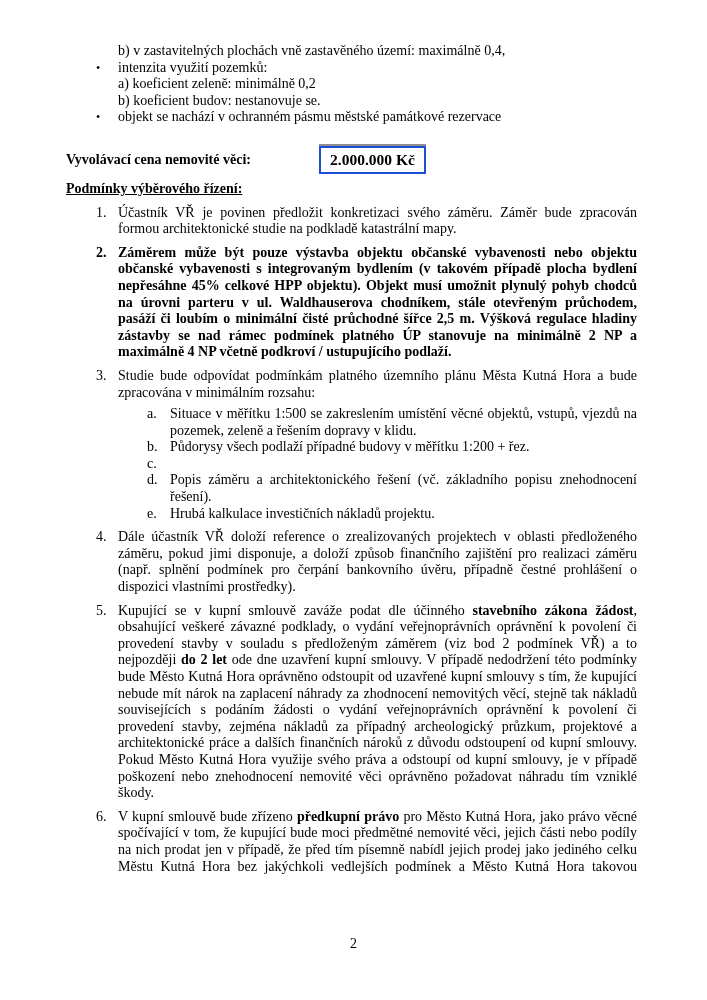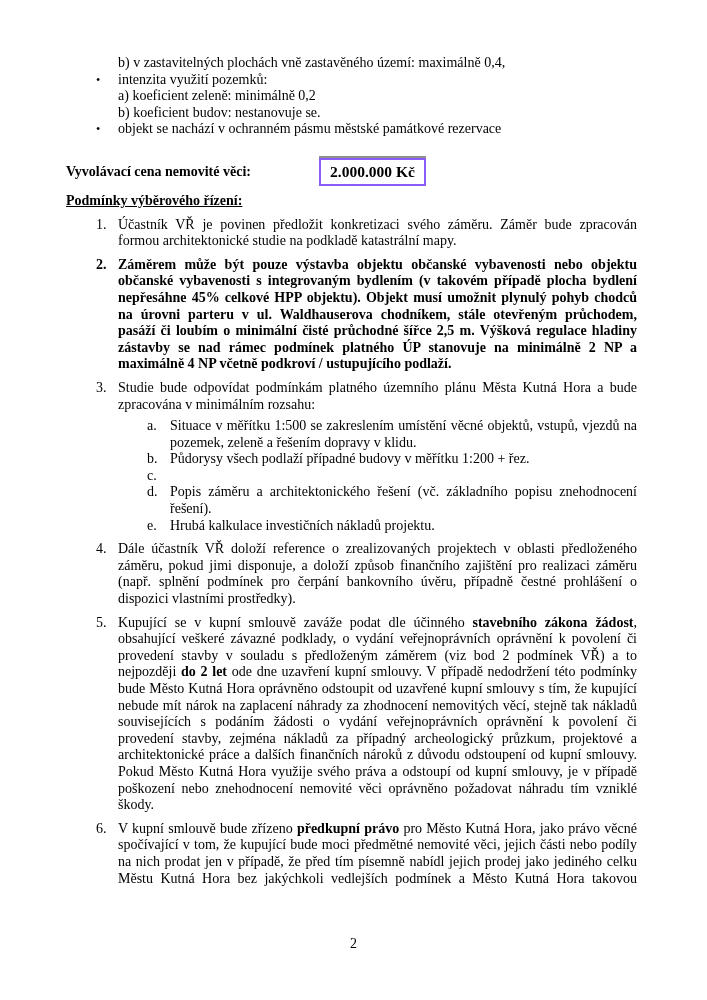--- a/index.html
+++ b/index.html
@@ -3,32 +3,32 @@
 <meta charset="utf-8">
 <style>
   html,body{margin:0;padding:0;}
   body{
     width:707px;height:1000px;background:#ffffff;color:#000;
     font-family:"Liberation Serif","DejaVu Serif",serif;
     position:relative;overflow:hidden;
   }
   .page{
     position:absolute;inset:0;
-    padding:55px 70px 0 66px;
+    padding:43px 70px 0 66px;
     box-sizing:border-box;
     font-size:14px;line-height:16.6px;
   }
   .indent1{margin-left:52px;}
   .bullet-row{display:flex;margin-left:30px;}
   .bullet-marker{width:22px;flex:none;font-size:12px;}
   .section-heading{font-weight:bold;margin-top:9px;}
   .price-row{display:flex;align-items:center;margin-top:20px;gap:36px;}
   .price-label{font-weight:bold;width:217px;flex:none;}
   .price-box{
-    border:2px solid #8b5cf6;
+    border:2px solid #1d4ed8;
     box-shadow:0 -2px 0 #8f8f8f;
     padding:2px 9px 3px 9px;
     font-weight:bold;font-size:15.5px;line-height:19px;
     background:#fff;
   }
   .conditions-heading{font-weight:bold;margin-top:7px;text-decoration:underline;}
   .cond-item{display:flex;margin-top:7px;}
   .item-num{width:22px;flex:none;margin-left:30px;}
   .item-body{flex:1;text-align:justify;}
   .bold-item .item-num,.bold-item .item-body{font-weight:bold;}

